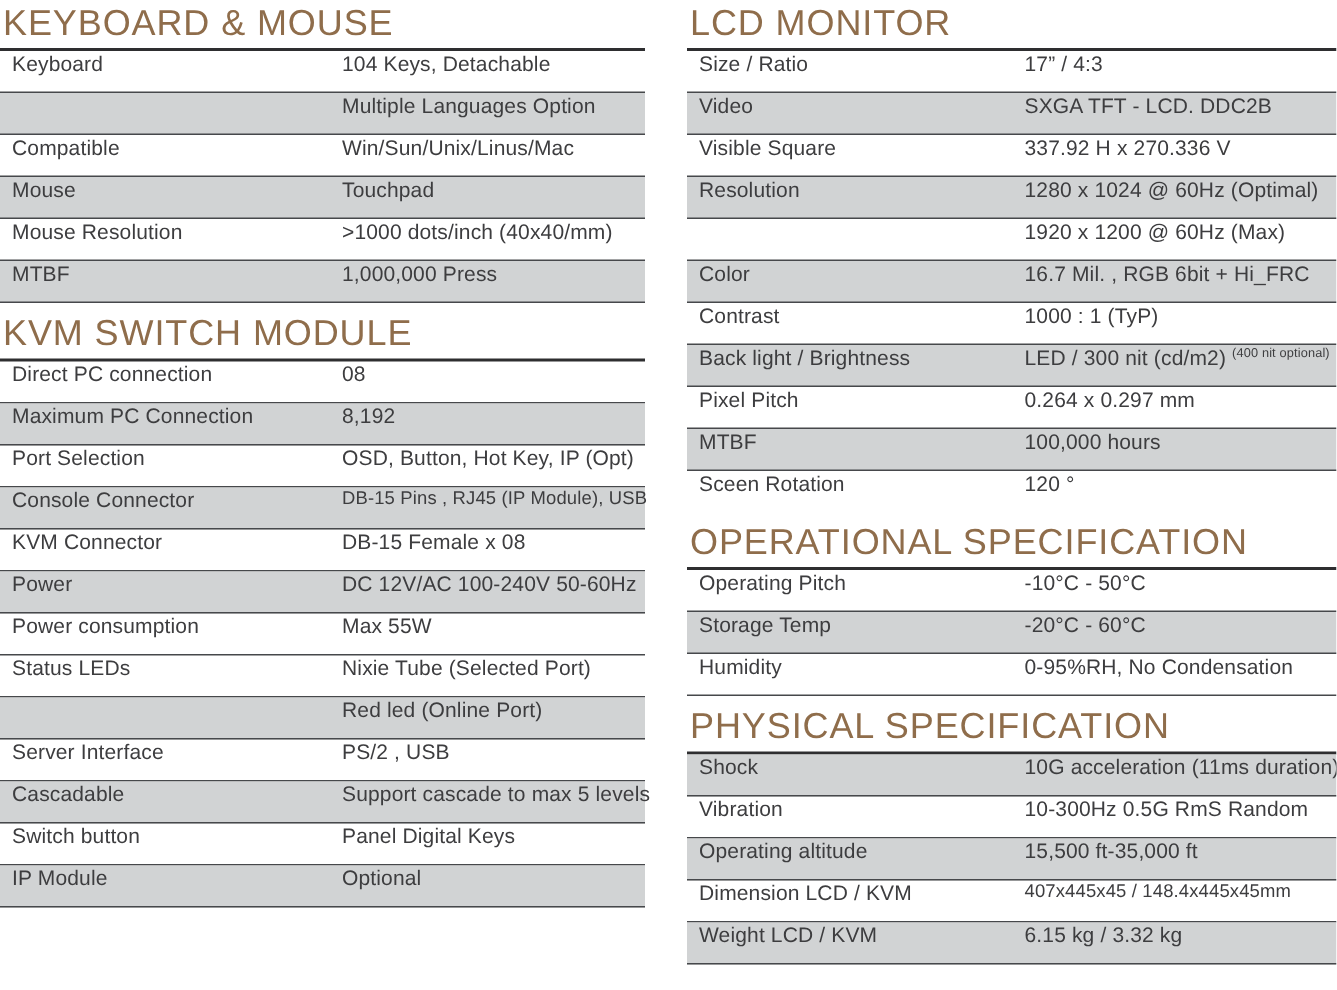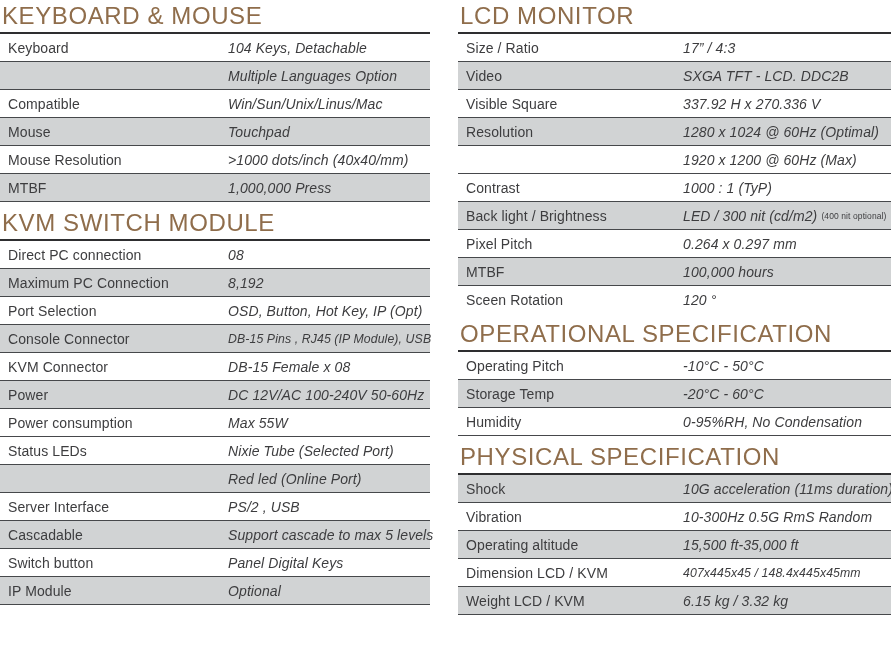--- a/index.html
+++ b/index.html
@@ -20,30 +20,30 @@
   .col-right{width:433px;}
   .section-title{
     margin:0;padding:1px 0 4px 2px;
     font-size:24px;line-height:25px;font-weight:normal;
     letter-spacing:0.6px;color:var(--c-heading);
     border-bottom:2px solid var(--c-heading-line);
     white-space:nowrap;
   }
   .section:not(:first-child) .section-title{margin-top:7px;}
   .row{
-    display:flex;align-items:center;height:27px;
+    display:flex;height:27px;
     border-bottom:1.5px solid var(--c-line);
     font-size:14px;letter-spacing:0.1px;
   }
   .row.shaded{background:var(--c-shade);}
   .row.no-border{border-bottom:none;}
   .label{flex:none;box-sizing:border-box;padding-left:8px;white-space:nowrap;}
   .col-left .label{width:228px;}
   .col-right .label{width:225px;}
-  .value{white-space:nowrap;font-style:italic;}
+  .value{white-space:nowrap;}
   .value.condensed{font-size:12.3px;}
   .value-small{font-size:8.5px;margin-left:4px;white-space:nowrap;}
 </style>
 </head>
 <body>
 
 <div class="page">
   <div class="col col-left">
       <section class="section">
         <h2 class="section-title">KEYBOARD &amp; MOUSE</h2>
@@ -144,20 +144,24 @@
           <span class="value">337.92 H x 270.336 V</span>
         </div>
         <div class="row shaded">
           <span class="label">Resolution</span>
           <span class="value">1280 x 1024 @ 60Hz (Optimal)</span>
         </div>
         <div class="row">
           <span class="label"></span>
           <span class="value">1920 x 1200 @ 60Hz (Max)</span>
         </div>
+        <div class="row shaded">
+          <span class="label">Color</span>
+          <span class="value">16.7 Mil. , RGB 6bit + Hi_FRC</span>
+        </div>
         <div class="row">
           <span class="label">Contrast</span>
           <span class="value">1000 : 1 (TyP)</span>
         </div>
         <div class="row shaded">
           <span class="label">Back light / Brightness</span>
           <span class="value">LED / 300 nit (cd/m2)</span>
           <span class="value-small">(400 nit optional)</span>
         </div>
         <div class="row">

